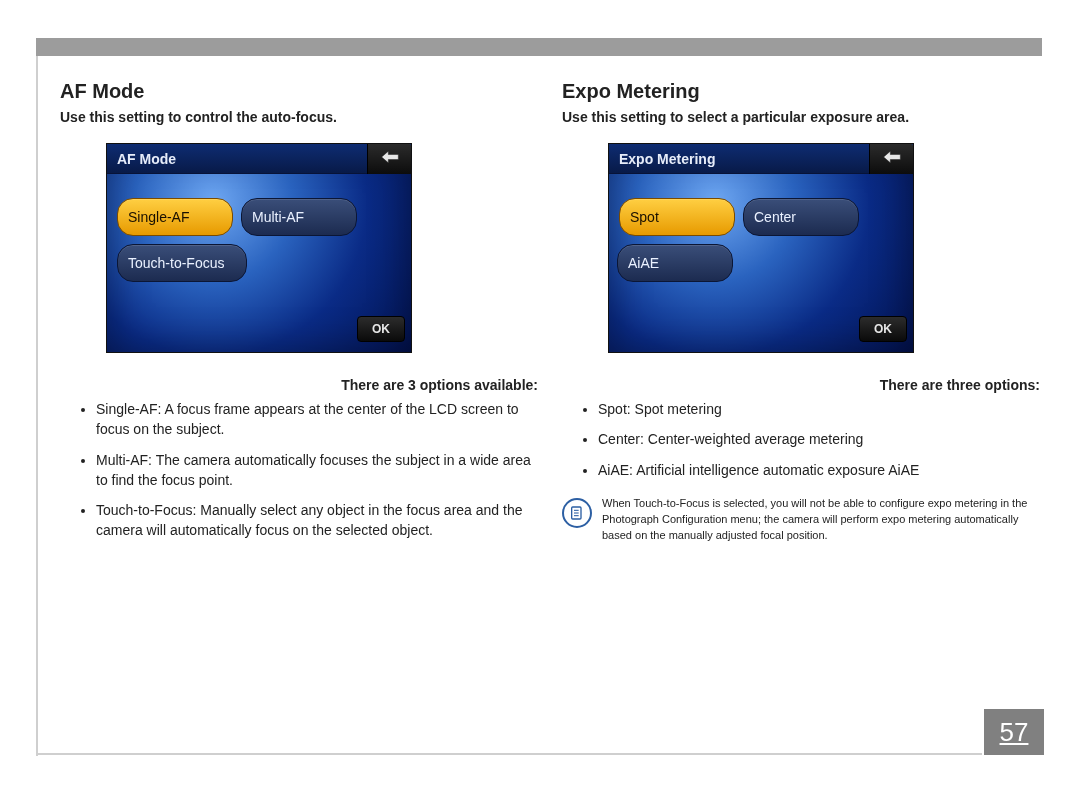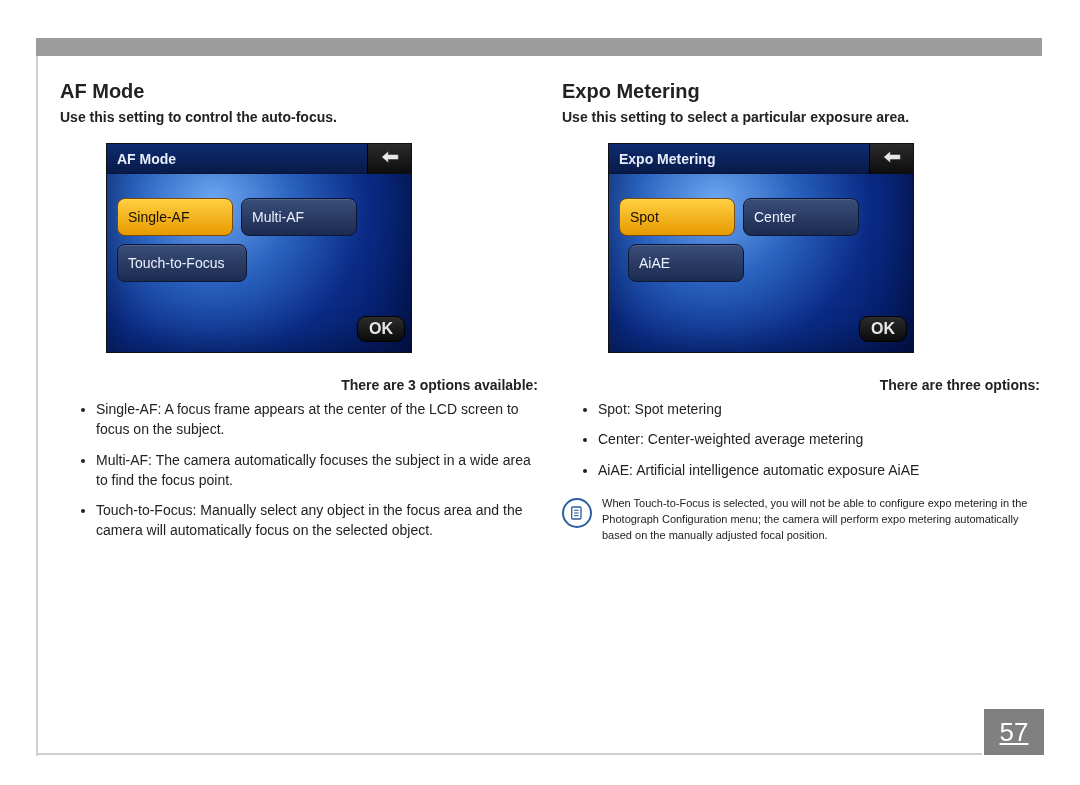--- a/index.html
+++ b/index.html
@@ -15,25 +15,25 @@
 
   h2.section-title { font-size: 20px; font-weight: 600; margin-bottom: 6px; }
   p.lede { font-size: 14px; font-weight: 600; margin-bottom: 18px; }
 
   .camera-screen { width: 306px; height: 210px; margin: 10px 0 24px 46px; background: radial-gradient(circle at 35% 28%, #6ea7f2 0%, #2a63bf 32%, #0a2b86 62%, #021250 100%); border: 1px solid #111; position: relative; overflow: hidden; box-shadow: inset 0 0 40px rgba(0,0,0,.35); }
   .cs-titlebar { position: absolute; left: 0; right: 0; top: 0; height: 30px; background: linear-gradient(#0e2c72, #081a48); border-bottom: 1px solid #071338; display: flex; align-items: center; padding: 0 10px; }
   .cs-titlebar .title { color: #e6ecf9; font-size: 14px; font-weight: 600; }
   .cs-back { position: absolute; right: 0; top: 0; width: 44px; height: 30px; background: linear-gradient(#2b2b2b, #0c0c0c); border-left: 1px solid #000; border-top-right-radius: 2px; display: flex; align-items: center; justify-content: center; }
   .cs-back svg { width: 20px; height: 14px; }
 
-  .cs-option { position: absolute; height: 38px; width: 116px; border-radius: 8px; display: flex; align-items: center; padding: 16px 10px; font-size: 14px; font-weight: 500; color: #eaf1ff; background: linear-gradient(#3a4e79, #1c2b50); border: 1px solid #0b1635; box-shadow: 0 1px 0 rgba(255,255,255,.12) inset; }
+  .cs-option { position: absolute; height: 38px; width: 116px; border-radius: 16px; display: flex; align-items: center; padding: 16px 10px; font-size: 14px; font-weight: 500; color: #eaf1ff; background: linear-gradient(#3a4e79, #1c2b50); border: 1px solid #0b1635; box-shadow: 0 1px 0 rgba(255,255,255,.12) inset; }
   .cs-option.wider { width: 130px; }
   .cs-option.sel { background: linear-gradient(#ffcf42, #e79a00); color: #1a1000; border-color: #7a4b00; }
 
-  .cs-ok { position: absolute; right: 6px; bottom: 10px; width: 48px; height: 26px; border-radius: 9px; background: linear-gradient(#2c2c2c, #0a0a0a); color: #e6e6e6; font-size: 16px; font-weight: 600; display: flex; align-items: center; justify-content: center; border: 1px solid #000; }
+  .cs-ok { position: absolute; right: 6px; bottom: 10px; width: 48px; height: 26px; border-radius: 4px; background: linear-gradient(#2c2c2c, #0a0a0a); color: #e6e6e6; font-size: 12px; font-weight: 600; display: flex; align-items: center; justify-content: center; border: 1px solid #000; }
 
   .body-p { font-size: 14px; font-weight: 600; margin-top: 18px; margin-bottom: 6px; text-align: right; }
   ul.options { list-style: disc; padding-left: 36px; }
   ul.options li { font-size: 14px; line-height: 1.45; margin: 6px 0 10px; font-weight: 400; }
 
   .note-row { display: flex; gap: 10px; margin-top: 16px; }
   .note-icon { flex: 0 0 30px; width: 30px; height: 30px; border: 2.2px solid #2c5fa3; border-radius: 50%; display: flex; align-items: center; justify-content: center; margin-top: 2px; }
   .note-icon svg { width: 16px; height: 16px; }
   .note-text { flex: 1; font-size: 11px; line-height: 1.45; }
 </style>
@@ -87,21 +87,21 @@
         </div>
         <div class="cs-back">
           <span>
             <svg viewBox="0 0 24 16">
                 <path d="M2 8 L10 1 L10 5 L22 5 L22 11 L10 11 L10 15 Z" fill="#e7e7e7" stroke="#222" stroke-width="0.6"></path>
               </svg>
           </span>
         </div>
         <div class="cs-option sel" style="left:10px; top:54px;">Spot</div>
         <div class="cs-option" style="left:134px; top:54px;">Center</div>
-        <div class="cs-option" style="left:19px; top:100px;">AiAE</div>
+        <div class="cs-option" style="left:8px; top:100px;">AiAE</div>
         <div class="cs-ok">OK</div>
       </div>
 
       <p class="body-p">There are three options:</p>
       <ul class="options">
         <li>Spot: Spot metering</li>
         <li>Center: Center-weighted average metering</li>
         <li>AiAE: Artificial intelligence automatic exposure AiAE</li>
       </ul>
 

